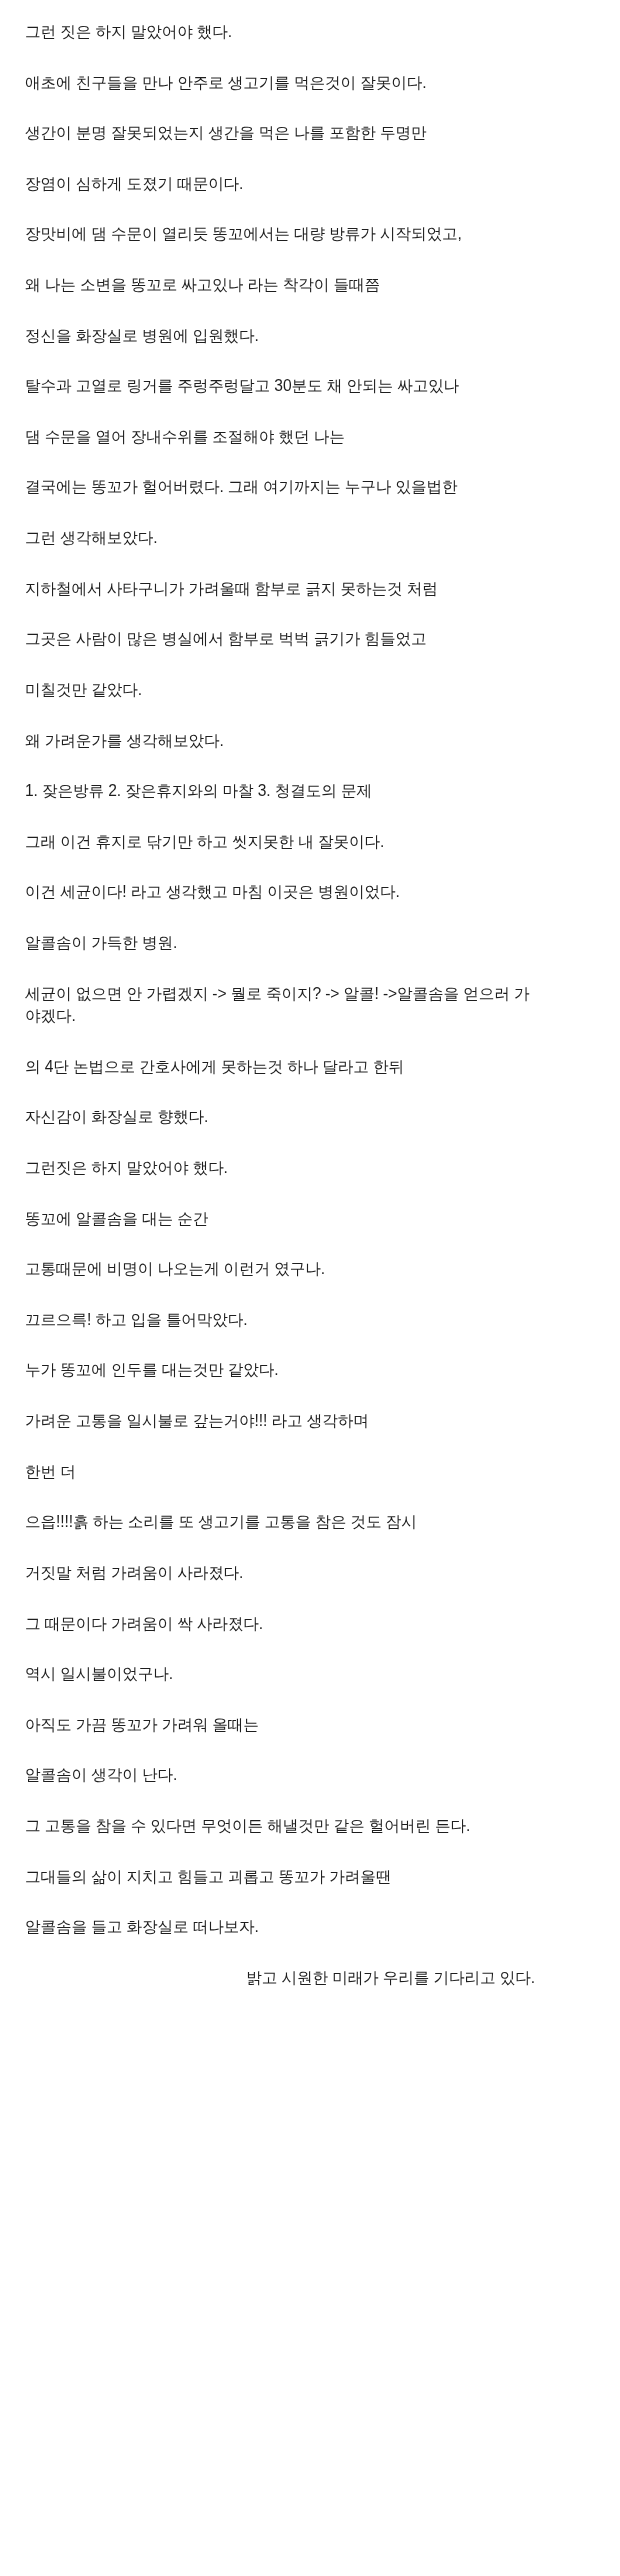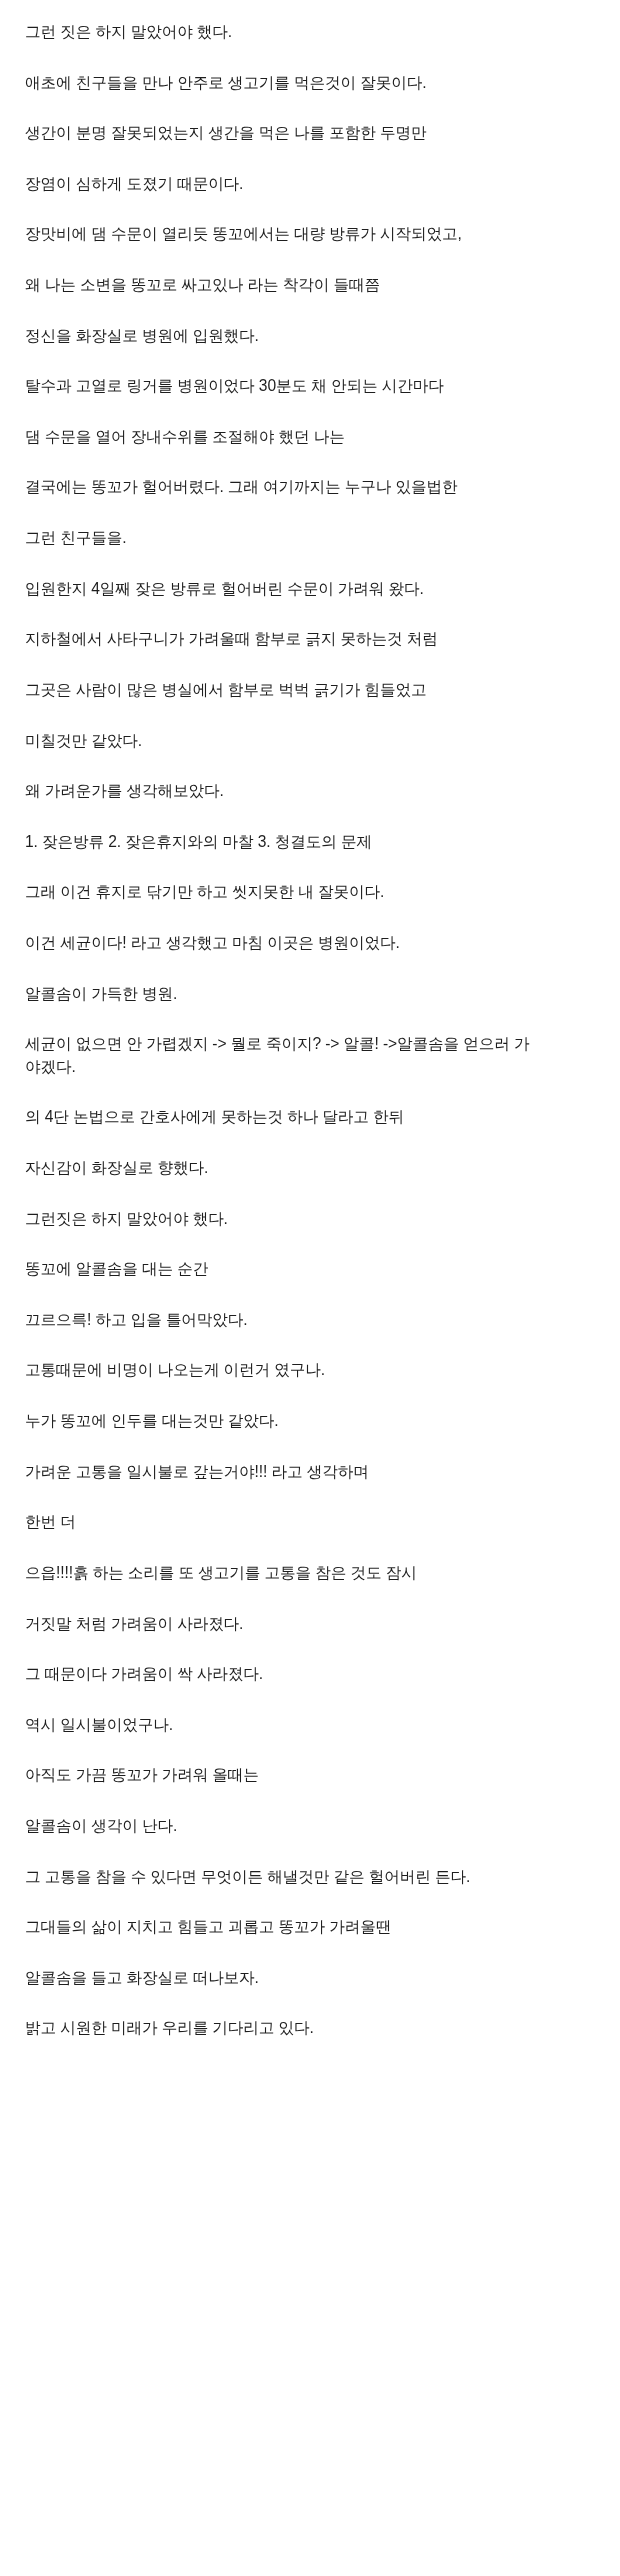--- a/index.html
+++ b/index.html
@@ -26,54 +26,54 @@
     font-size: 15.6px;
     line-height: 1.45;
     letter-spacing: -0.1px;
     color: #1e1e1e;
     margin: 0 0 28px 0;
     white-space: pre-wrap;
     word-break: break-word;
   }
   .para:last-child {
     margin-bottom: 12px;
+    text-align: right;
   }
 </style>
 </head>
 <body>
 
 <div class="page">
   <div class="doc-body">
     <p class="para">그런 짓은 하지 말았어야 했다.</p>
     <p class="para">애초에 친구들을 만나 안주로 생고기를 먹은것이 잘못이다.</p>
     <p class="para">생간이 분명 잘못되었는지 생간을 먹은 나를 포함한 두명만</p>
     <p class="para">장염이 심하게 도졌기 때문이다.</p>
     <p class="para">장맛비에 댐 수문이 열리듯 똥꼬에서는 대량 방류가 시작되었고,</p>
     <p class="para">왜 나는 소변을 똥꼬로 싸고있나 라는 착각이 들때쯤</p>
     <p class="para">정신을 화장실로 병원에 입원했다.</p>
-    <p class="para">탈수과 고열로 링거를 병원이었다 30분도 채 안되는 시간마다</p>
+    <p class="para">탈수과 고열로 링거를 주렁주렁달고 30분도 채 안되는 싸고있나</p>
     <p class="para">댐 수문을 열어 장내수위를 조절해야 했던 나는</p>
     <p class="para">결국에는 똥꼬가 헐어버렸다. 그래 여기까지는 누구나 있을법한</p>
-    <p class="para">그런 친구들을.</p>
-    <p class="para">입원한지 4일째 잦은 방류로 헐어버린 수문이 가려워 왔다.</p>
+    <p class="para">그런 생각해보았다.</p>
     <p class="para">지하철에서 사타구니가 가려울때 함부로 긁지 못하는것 처럼</p>
     <p class="para">그곳은 사람이 많은 병실에서 함부로 벅벅 긁기가 힘들었고</p>
     <p class="para">미칠것만 같았다.</p>
     <p class="para">왜 가려운가를 생각해보았다.</p>
     <p class="para">1. 잦은방류 2. 잦은휴지와의 마찰 3. 청결도의 문제</p>
     <p class="para">그래 이건 휴지로 닦기만 하고 씻지못한 내 잘못이다.</p>
     <p class="para">이건 세균이다! 라고 생각했고 마침 이곳은 병원이었다.</p>
     <p class="para">알콜솜이 가득한 병원.</p>
     <p class="para">세균이 없으면 안 가렵겠지 -&gt; 뭘로 죽이지? -&gt; 알콜! -&gt;알콜솜을 얻으러 가야겠다.</p>
     <p class="para">의 4단 논법으로 간호사에게 못하는것 하나 달라고 한뒤</p>
     <p class="para">자신감이 화장실로 향했다.</p>
     <p class="para">그런짓은 하지 말았어야 했다.</p>
     <p class="para">똥꼬에 알콜솜을 대는 순간</p>
+    <p class="para">고통때문에 비명이 나오는게 이런거 였구나.</p>
     <p class="para">끄르으륵! 하고 입을 틀어막았다.</p>
-    <p class="para">고통때문에 비명이 나오는게 이런거 였구나.</p>
     <p class="para">누가 똥꼬에 인두를 대는것만 같았다.</p>
     <p class="para">가려운 고통을 일시불로 갚는거야!!! 라고 생각하며</p>
     <p class="para">한번 더</p>
     <p class="para">으읍!!!!흙 하는 소리를 또 생고기를 고통을 참은 것도 잠시</p>
     <p class="para">거짓말 처럼 가려움이 사라졌다.</p>
     <p class="para">그 때문이다 가려움이 싹 사라졌다.</p>
     <p class="para">역시 일시불이었구나.</p>
     <p class="para">아직도 가끔 똥꼬가 가려워 올때는</p>
     <p class="para">알콜솜이 생각이 난다.</p>
     <p class="para">그 고통을 참을 수 있다면 무엇이든 해낼것만 같은 헐어버린 든다.</p>

